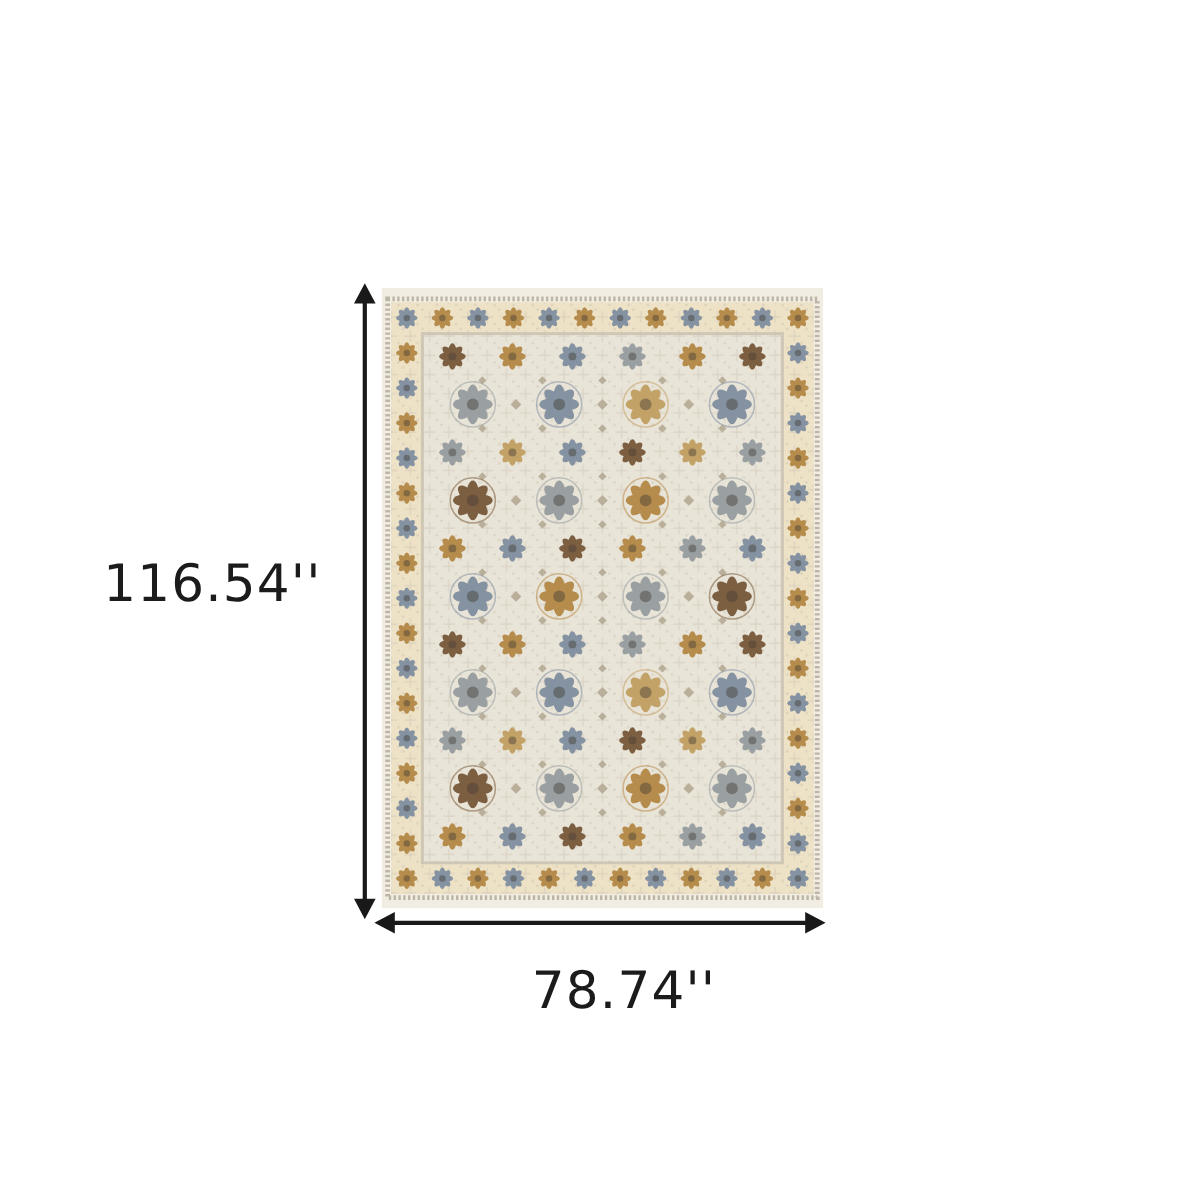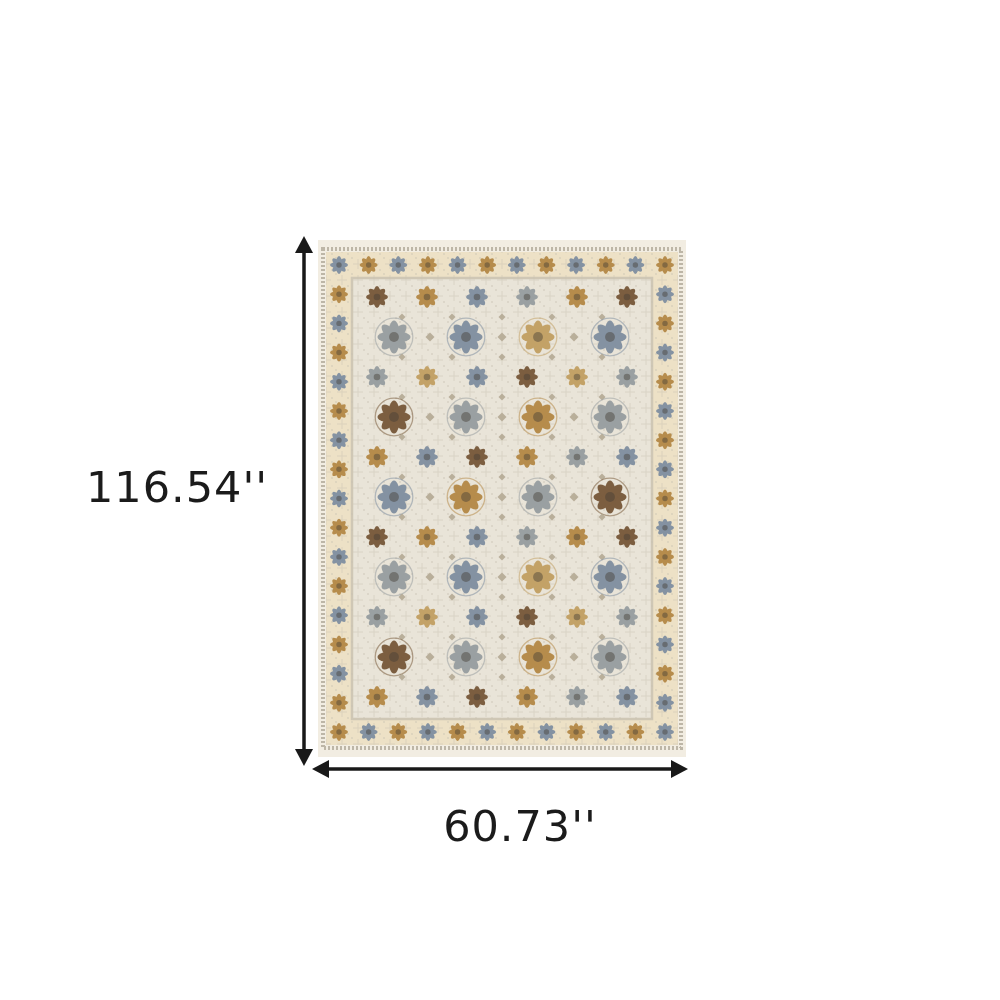--- a/index.html
+++ b/index.html
@@ -905,15 +905,15 @@
     <polygon points="12,530 3,513 21,513"></polygon>
   </svg>
 
   <svg class="arrow" style="left:310px;top:757px;" width="380" height="24">
     <polygon points="2,12 19,3 19,21"></polygon>
     <line x1="16" y1="12" x2="364" y2="12"></line>
     <polygon points="378,12 361,3 361,21"></polygon>
   </svg>
 
   <div class="dim-label height">116.54''</div>
-  <div class="dim-label width">60.73''</div>
+  <div class="dim-label width">78.74''</div>
 
 </div>
 
 </body></html>

